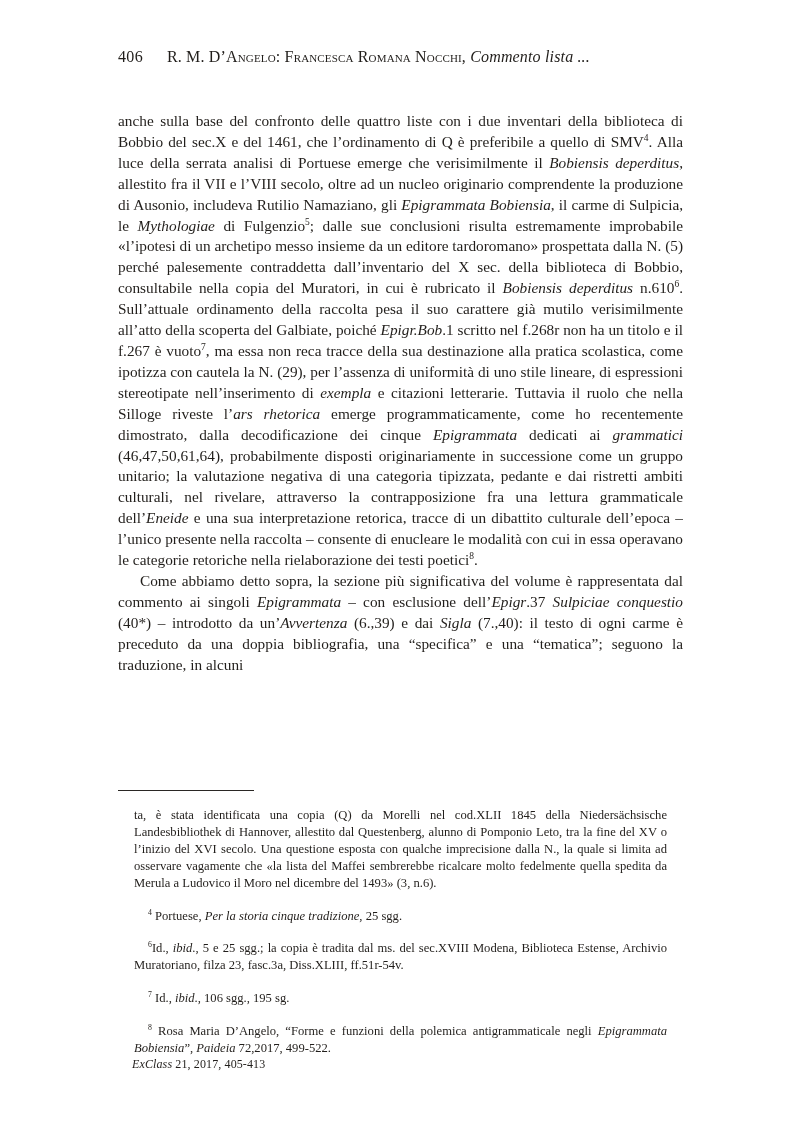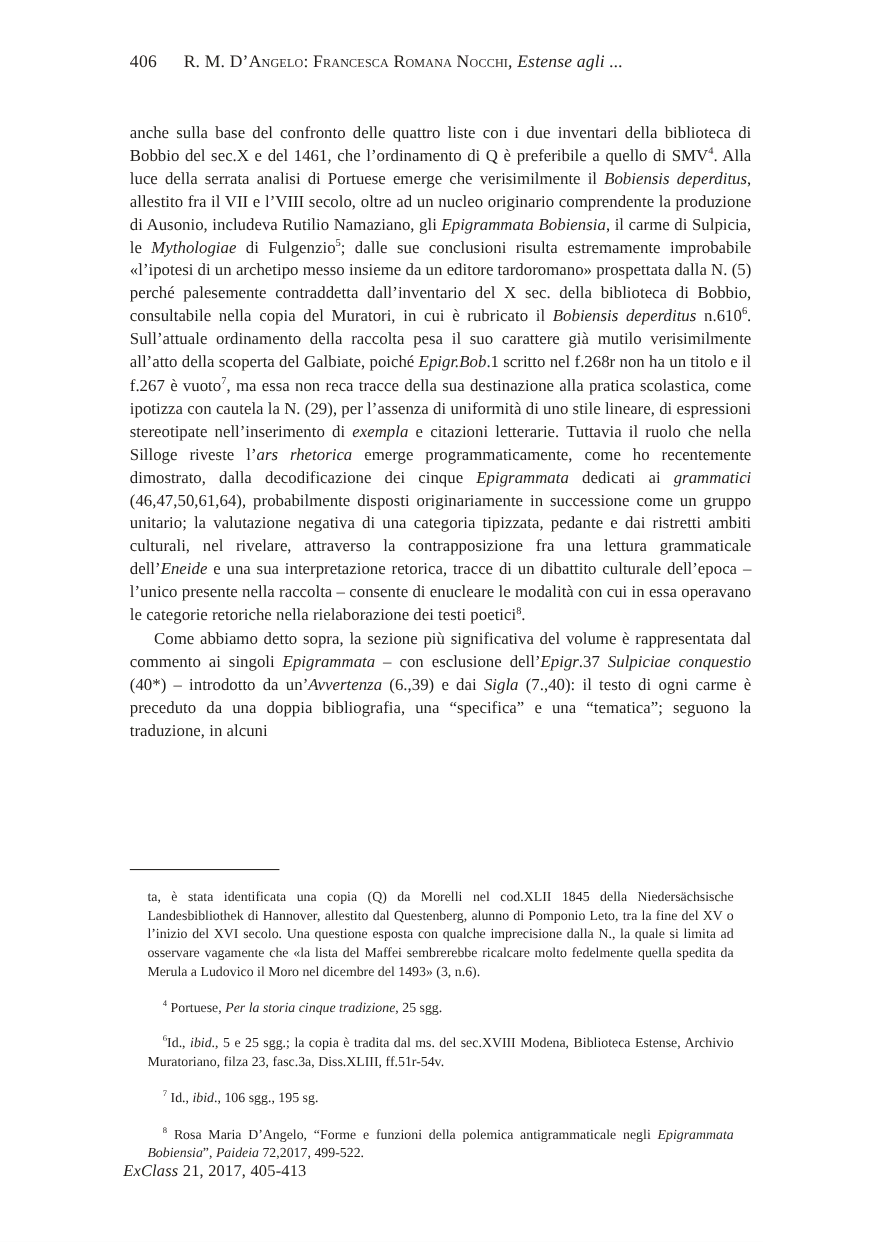--- a/index.html
+++ b/index.html
@@ -45,41 +45,41 @@
   }
   .fn-rule {
     width: 136px;
     border-top: 1.2px solid #2a2724;
     margin-bottom: 9px;
   }
   .footnotes p { margin: 16px; }
   .footnotes p.indent { text-indent: 14px; }
   .journal-line {
     position: absolute;
-    top: 1057px; left: 112px;
-    font-size: 15px;
+    top: 1057px; left: 132px;
+    font-size: 12px;
     letter-spacing: 0.01em;
     text-align: center;
   }
   .it { font-style: italic; }
   .sc { font-variant: small-caps; }
   .sup {
     font-size: 0.62em;
     vertical-align: super;
     line-height: 0;
   }
 </style>
 </head>
 <body>
 
 <div class="page">
 
   <header class="running-head">
     <span class="pagenum">406</span>
-    <span class="head-title"><span class="sc">R. M. D’Angelo: Francesca Romana Nocchi, </span><span class="it">Estense agli ...</span></span>
+    <span class="head-title"><span class="sc">R. M. D’Angelo: Francesca Romana Nocchi, </span><span class="it">Commento lista ...</span></span>
   </header>
 
   <main class="body-text">
     <p><span>anche sulla base del confronto delle quattro liste con i due inventari della biblioteca di Bobbio del sec.X e del 1461, che l’ordinamento di Q è preferibile a quello di SMV</span><span class="sup">4</span><span>. Alla luce della serrata analisi di Portuese emerge che verisimilmente il </span><span class="it">Bobiensis deperditus</span><span>, allestito fra il VII e l’VIII secolo, oltre ad un nucleo originario comprendente la produzione di Ausonio, includeva Rutilio Namaziano, gli </span><span class="it">Epigrammata Bobiensia</span><span>, il carme di Sulpicia, le </span><span class="it">Mythologiae</span><span> di Fulgenzio</span><span class="sup">5</span><span>; dalle sue conclusioni risulta estremamente improbabile «l’ipotesi di un archetipo messo insieme da un editore tardoromano» prospettata dalla N. (5) perché palesemente contraddetta dall’inventario del X sec. della biblioteca di Bobbio, consultabile nella copia del Muratori, in cui è rubricato il </span><span class="it">Bobiensis deperditus</span><span> n.610</span><span class="sup">6</span><span>. Sull’attuale ordinamento della raccolta pesa il suo carattere già mutilo verisimilmente all’atto della scoperta del Galbiate, poiché </span><span class="it">Epigr.Bob</span><span>.1 scritto nel f.268r non ha un titolo e il f.267 è vuoto</span><span class="sup">7</span><span>, ma essa non reca tracce della sua destinazione alla pratica scolastica, come ipotizza con cautela la N. (29), per l’assenza di uniformità di uno stile lineare, di espressioni stereotipate nell’inserimento di </span><span class="it">exempla</span><span> e citazioni letterarie. Tuttavia il ruolo che nella Silloge riveste l’</span><span class="it">ars rhetorica</span><span> emerge programmaticamente, come ho recentemente dimostrato, dalla decodificazione dei cinque </span><span class="it">Epigrammata</span><span> dedicati ai </span><span class="it">grammatici</span><span> (46,47,50,61,64), probabilmente disposti originariamente in successione come un gruppo unitario; la valutazione negativa di una categoria tipizzata, pedante e dai ristretti ambiti culturali, nel rivelare, attraverso la contrapposizione fra una lettura grammaticale dell’</span><span class="it">Eneide</span><span> e una sua interpretazione retorica, tracce di un dibattito culturale dell’epoca – l’unico presente nella raccolta – consente di enucleare le modalità con cui in essa operavano le categorie retoriche nella rielaborazione dei testi poetici</span><span class="sup">8</span><span>.</span></p>
     <p class="indent"><span>Come abbiamo detto sopra, la sezione più significativa del volume è rappresentata dal commento ai singoli </span><span class="it">Epigrammata</span><span> – con esclusione dell’</span><span class="it">Epigr</span><span>.37 </span><span class="it">Sulpiciae conquestio</span><span> (40*) – introdotto da un’</span><span class="it">Avvertenza</span><span> (6.,39) e dai </span><span class="it">Sigla</span><span> (7.,40): il testo di ogni carme è preceduto da una doppia bibliografia, una “specifica” e una “tematica”; seguono la traduzione, in alcuni</span></p>
   </main>
 
   <section class="footnotes">
     <div class="fn-rule"></div>
     <p><span>ta, è stata identificata una copia (Q) da Morelli nel cod.XLII 1845 della Niedersächsische Landesbibliothek di Hannover, allestito dal Questenberg, alunno di Pomponio Leto, tra la fine del XV o l’inizio del XVI secolo. Una questione esposta con qualche imprecisione dalla N., la quale si limita ad osservare vagamente che «la lista del Maffei sembrerebbe ricalcare molto fedelmente quella spedita da Merula a Ludovico il Moro nel dicembre del 1493» (3, n.6).</span></p>

